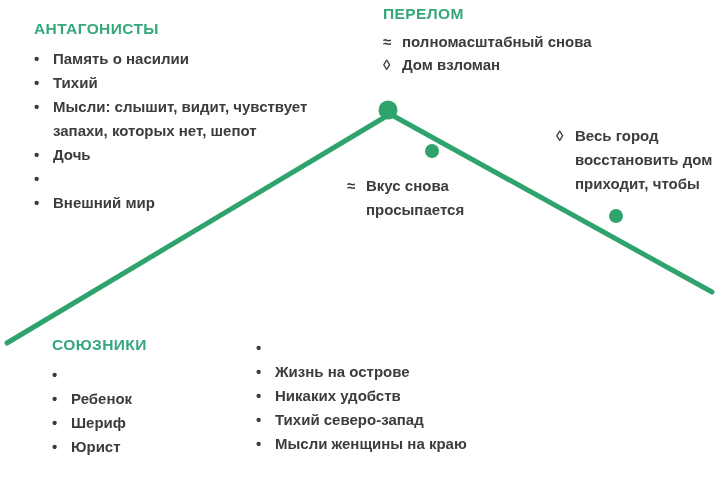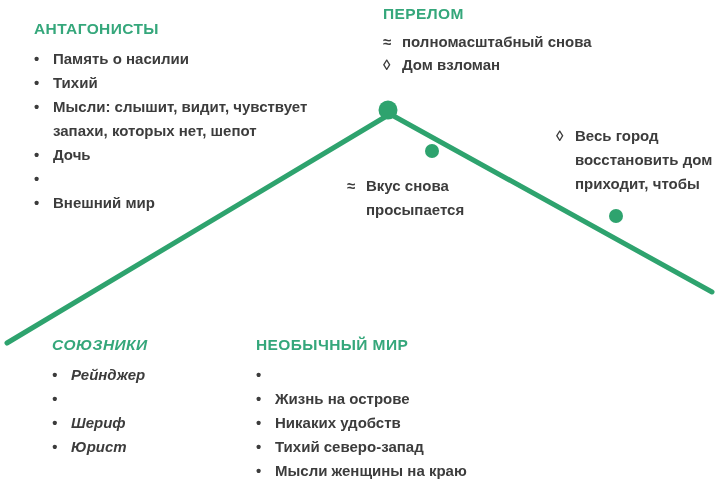--- a/index.html
+++ b/index.html
@@ -47,21 +47,21 @@
     width: 19px;
     white-space: nowrap;
   }
   .row .txt div { white-space: nowrap; }
 
   
   #antagonists   { left: 34px;  top: 20px;  }
   #turning-point { left: 383px; top: 5px;   }
   #taste-note    { left: 347px; top: 174px; }
   #town-note     { left: 556px; top: 124px; }
-  #allies        { left: 52px;  top: 336px; font-style: italic; }
+  #allies        { left: 52px;  top: 336px; }
   #unusual-world { left: 256px; top: 336px; }
 </style>
 </head>
 <body>
 
 <div class="canvas">
 
   <svg class="arc-layer" viewBox="0 0 718 480" xmlns="http://www.w3.org/2000/svg">
       <polyline points="7,343 390,114 712,292" fill="none" stroke="var(--green)" stroke-width="5" stroke-linecap="round" stroke-linejoin="round"></polyline>
       <circle cx="388" cy="110" r="9.5" fill="var(--green)"></circle>
@@ -150,44 +150,43 @@
           </div>
         </div>
       </div>
   </div>
 
   <div class="section" id="allies">
     <div class="section-title">СОЮЗНИКИ</div>
     <div class="list">
         <div class="row">
           <span class="marker">•</span>
-          <div class="txt">
-            <div>Рейнджер</div>
-          </div>
-        </div>
-        <div class="row">
-          <span class="marker">•</span>
+        </div>
+        <div class="row">
+          <span class="marker">•</span>
+          <div class="txt">
+            <div>Ребенок</div>
+          </div>
         </div>
         <div class="row">
           <span class="marker">•</span>
           <div class="txt">
             <div>Шериф</div>
           </div>
         </div>
         <div class="row">
           <span class="marker">•</span>
           <div class="txt">
             <div>Юрист</div>
           </div>
         </div>
       </div>
   </div>
 
   <div class="section" id="unusual-world">
-    <div class="section-title">НЕОБЫЧНЫЙ МИР</div>
     <div class="list">
         <div class="row">
           <span class="marker">•</span>
         </div>
         <div class="row">
           <span class="marker">•</span>
           <div class="txt">
             <div>Жизнь на острове</div>
           </div>
         </div>

